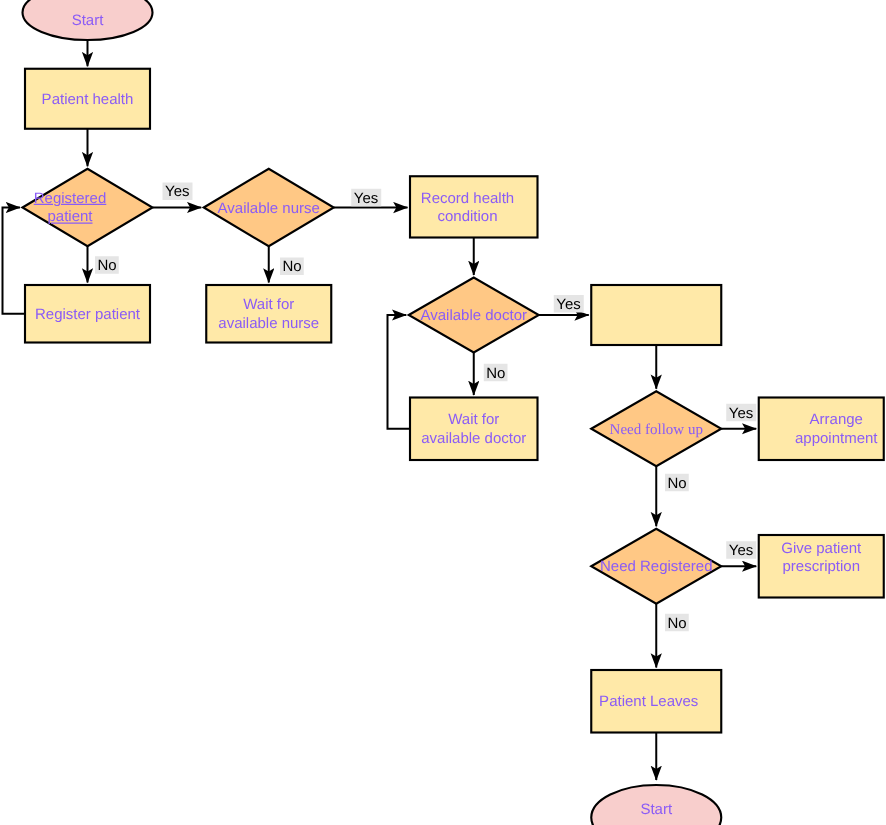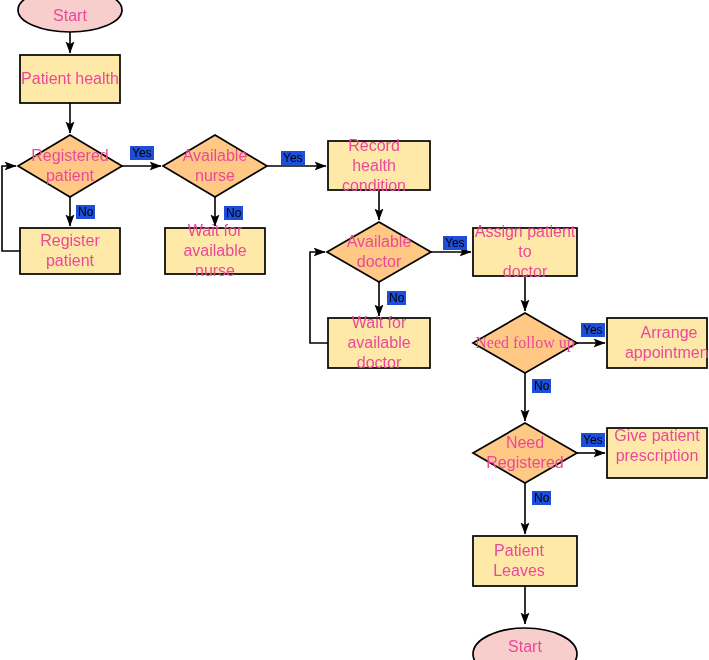--- a/index.html
+++ b/index.html
@@ -28,31 +28,31 @@
     stroke: #000000;
     stroke-width: 1.6;
     fill: none;
   }
   .label {
     position: absolute;
     display: flex;
     align-items: center;
     justify-content: center;
     text-align: center;
-    font-size: 16px;
+    font-size: 12px;
     line-height: 1.25;
-    color: #ec4899;
+    color: #8b5cf6;
     white-space: pre-line;
     pointer-events: none;
   }
   .edge-label {
     position: absolute;
     font-size: 12px;
     color: #000000;
-    background: #1d4ed8;
+    background: #e5e5e5;
     padding: 0 2px;
     pointer-events: none;
   }
 </style>
 </head>
 <body>
 
 <div id="canvas">
 
   <svg id="shapes" width="709" height="660" viewBox="0 0 709 660">
@@ -93,33 +93,31 @@
     <polygon class="shape" points="473,343 525,313 577,343 525,373" fill="#ffc885"></polygon>
     <rect class="shape" x="607" y="318" width="100" height="50" fill="#ffe9a8"></rect>
     <polygon class="shape" points="473,453 525,423 577,453 525,483" fill="#ffc885"></polygon>
     <rect class="shape" x="607" y="428" width="100" height="50" fill="#ffe9a8"></rect>
     <rect class="shape" x="473" y="536" width="104" height="50" fill="#ffe9a8"></rect>
     <ellipse class="shape" cx="525" cy="654" rx="52" ry="26" fill="#f8cecc"></ellipse>
   </svg>
 
   <div class="label" style="left:18px; top:2px; width:104px; height:28px;">Start</div>
   <div class="label" style="left:20px; top:55px; width:100px; height:48px;">Patient health</div>
-  <div class="label" style="left:18px; top:135px; width:104px; height:62px;">Registered
+  <div class="label" style="left:4px; top:135px; width:104px; height:62px;text-decoration:underline;">Registered
 patient</div>
   <div class="label" style="left:20px; top:228px; width:100px; height:46px;">Register patient</div>
   <div class="label" style="left:163px; top:135px; width:104px; height:62px;">Available nurse</div>
   <div class="label" style="left:165px; top:228px; width:100px; height:46px;">Wait for
 available nurse</div>
   <div class="label" style="left:328px; top:141px; width:92px; height:49px;">Record health
 condition</div>
   <div class="label" style="left:327px; top:222px; width:104px; height:60px;">Available doctor</div>
   <div class="label" style="left:328px; top:318px; width:102px; height:50px;">Wait for
 available doctor</div>
-  <div class="label" style="left:473px; top:228px; width:104px; height:48px;">Assign patient to
-doctor</div>
   <div class="label" style="left:473px; top:313px; width:104px; height:60px;font-family:Liberation Serif, serif;">Need follow up</div>
   <div class="label" style="left:607px; top:318px; width:124px; height:50px;">Arrange
 appointment</div>
   <div class="label" style="left:473px; top:423px; width:104px; height:60px;">Need Registered</div>
   <div class="label" style="left:607px; top:428px; width:100px; height:36px;">Give patient
 prescription</div>
   <div class="label" style="left:473px; top:536px; width:92px; height:50px;">Patient Leaves</div>
   <div class="label" style="left:473px; top:634px; width:104px; height:26px;">Start</div>
 
   <div class="edge-label" style="left:130px; top:146px;">Yes</div>

